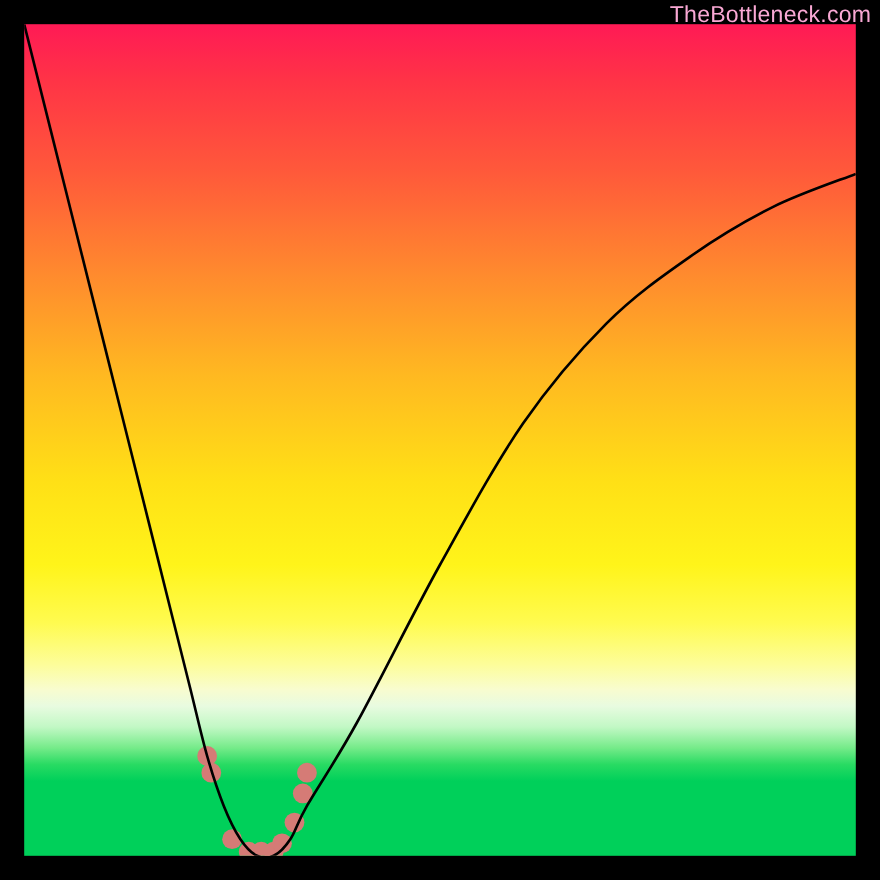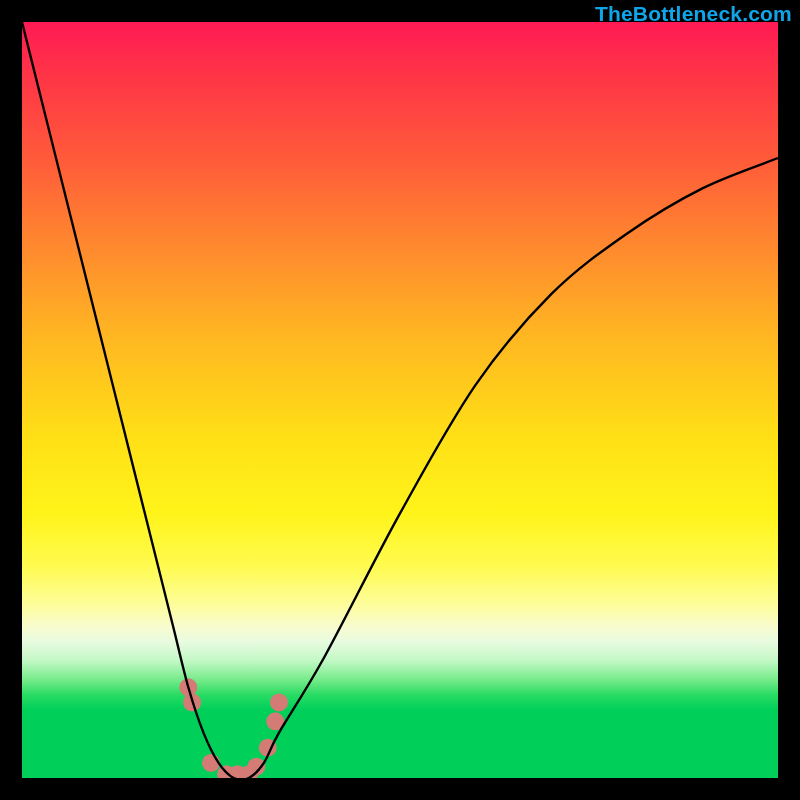--- a/index.html
+++ b/index.html
@@ -42,23 +42,23 @@
       #76eb8a 87%,
       #29db63 89%,
       #00d05a 91%,
       #00d05a 100%
     );
   }
   .watermark {
     position: absolute;
     top: 2px;
     right: 8px;
-    color: #0ea5e9;
+    color: #f9a8d4;
     font-size: 21px;
-    font-weight: 700;
+    font-weight: 400;
     letter-spacing: 0.2px;
     z-index: 5;
   }
   svg.curves {
     position: absolute;
     left: 0;
     top: 0;
     width: 100%;
     height: 100%;
     z-index: 3;

